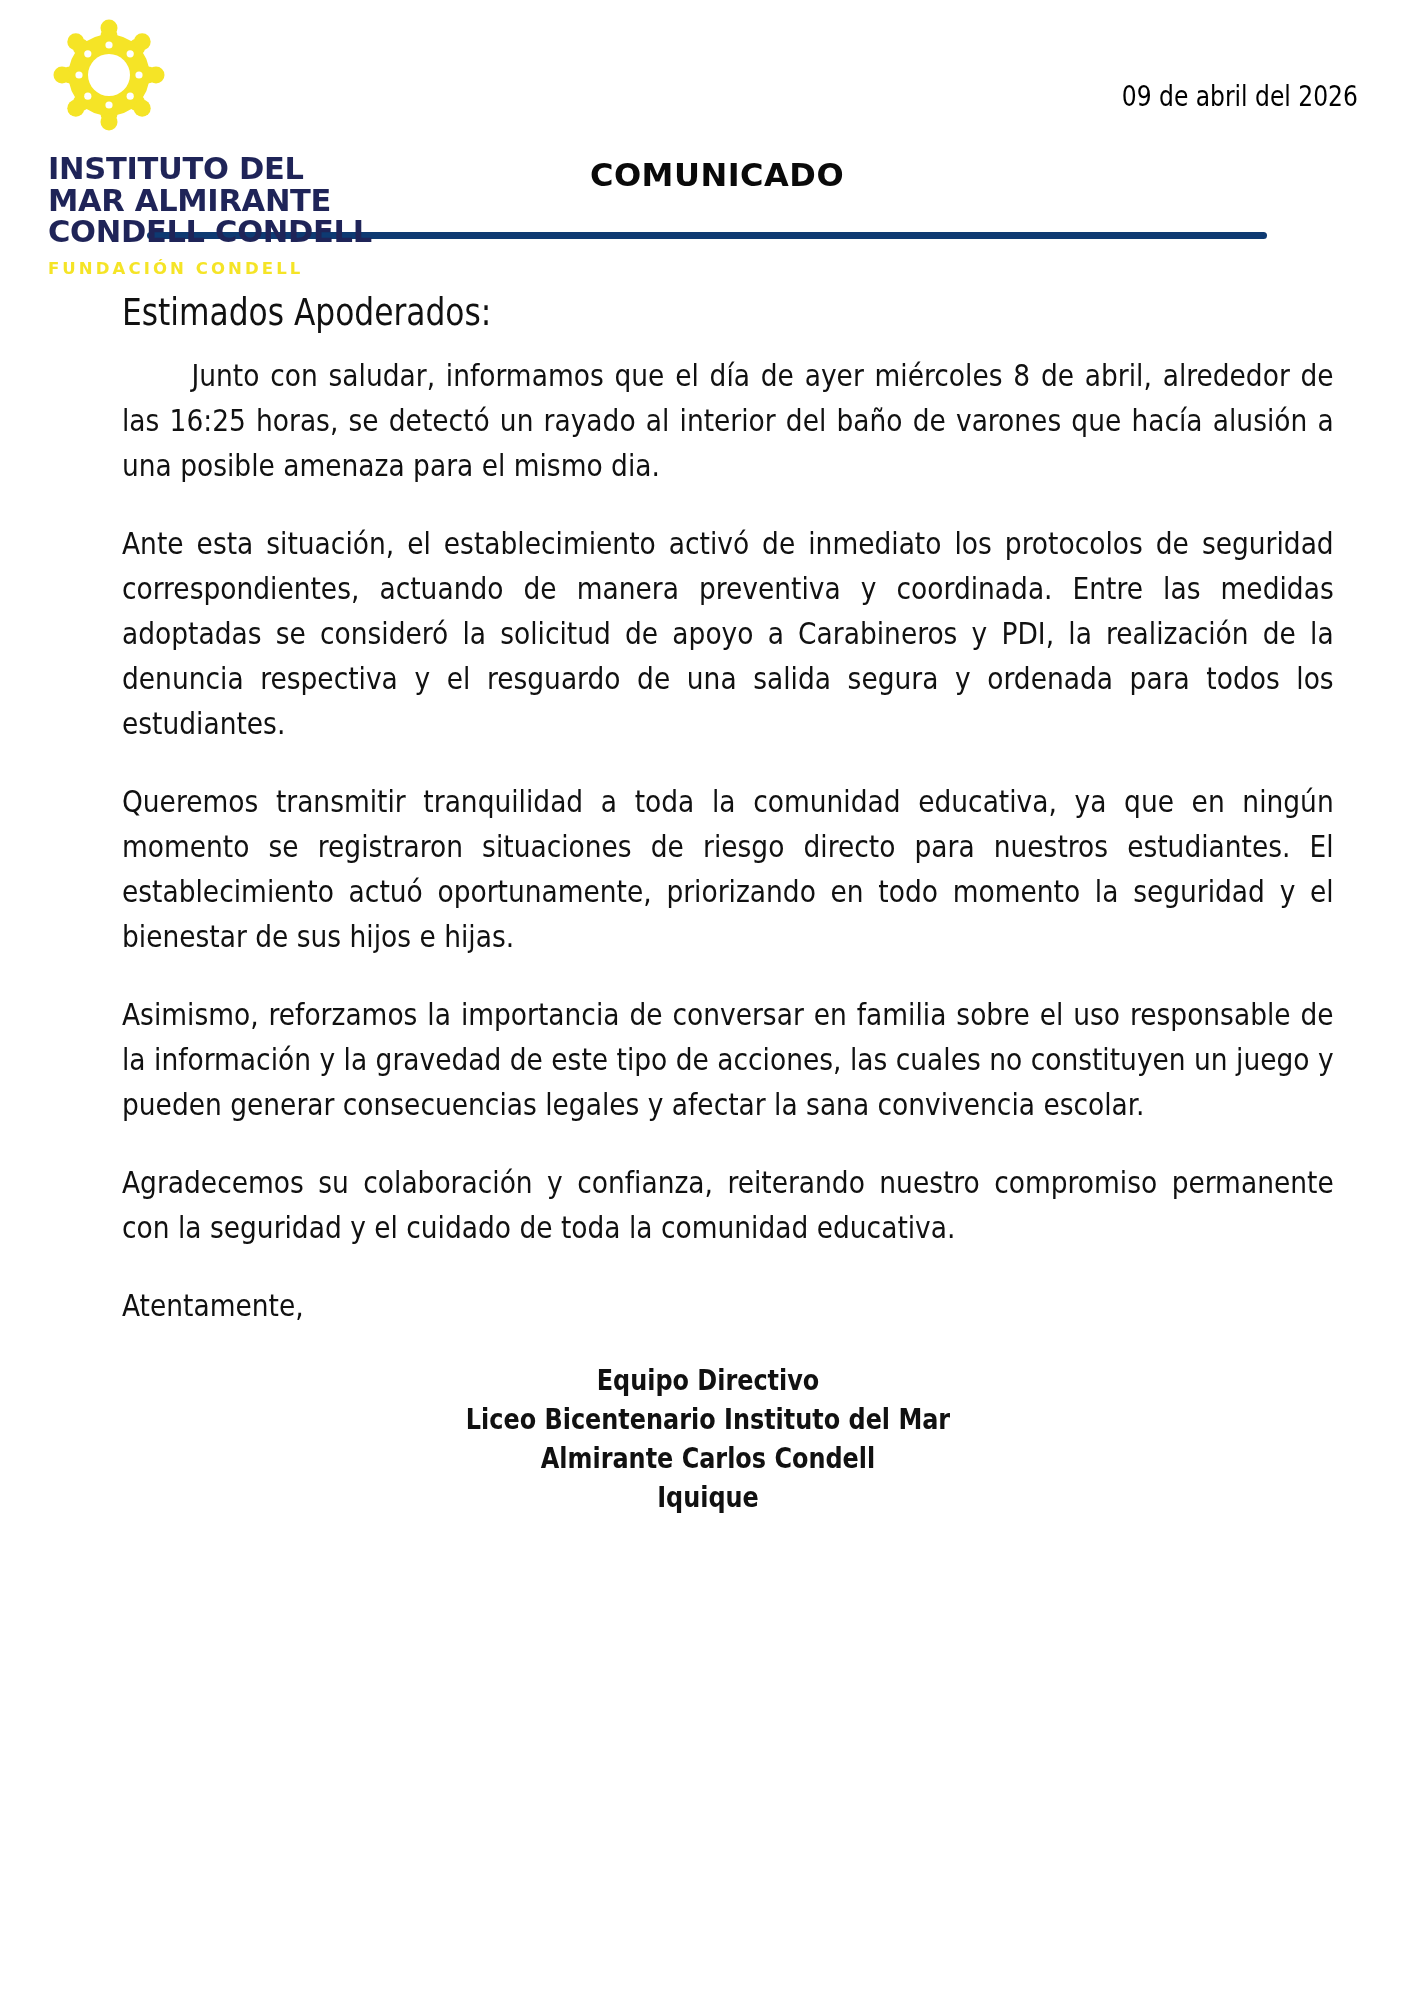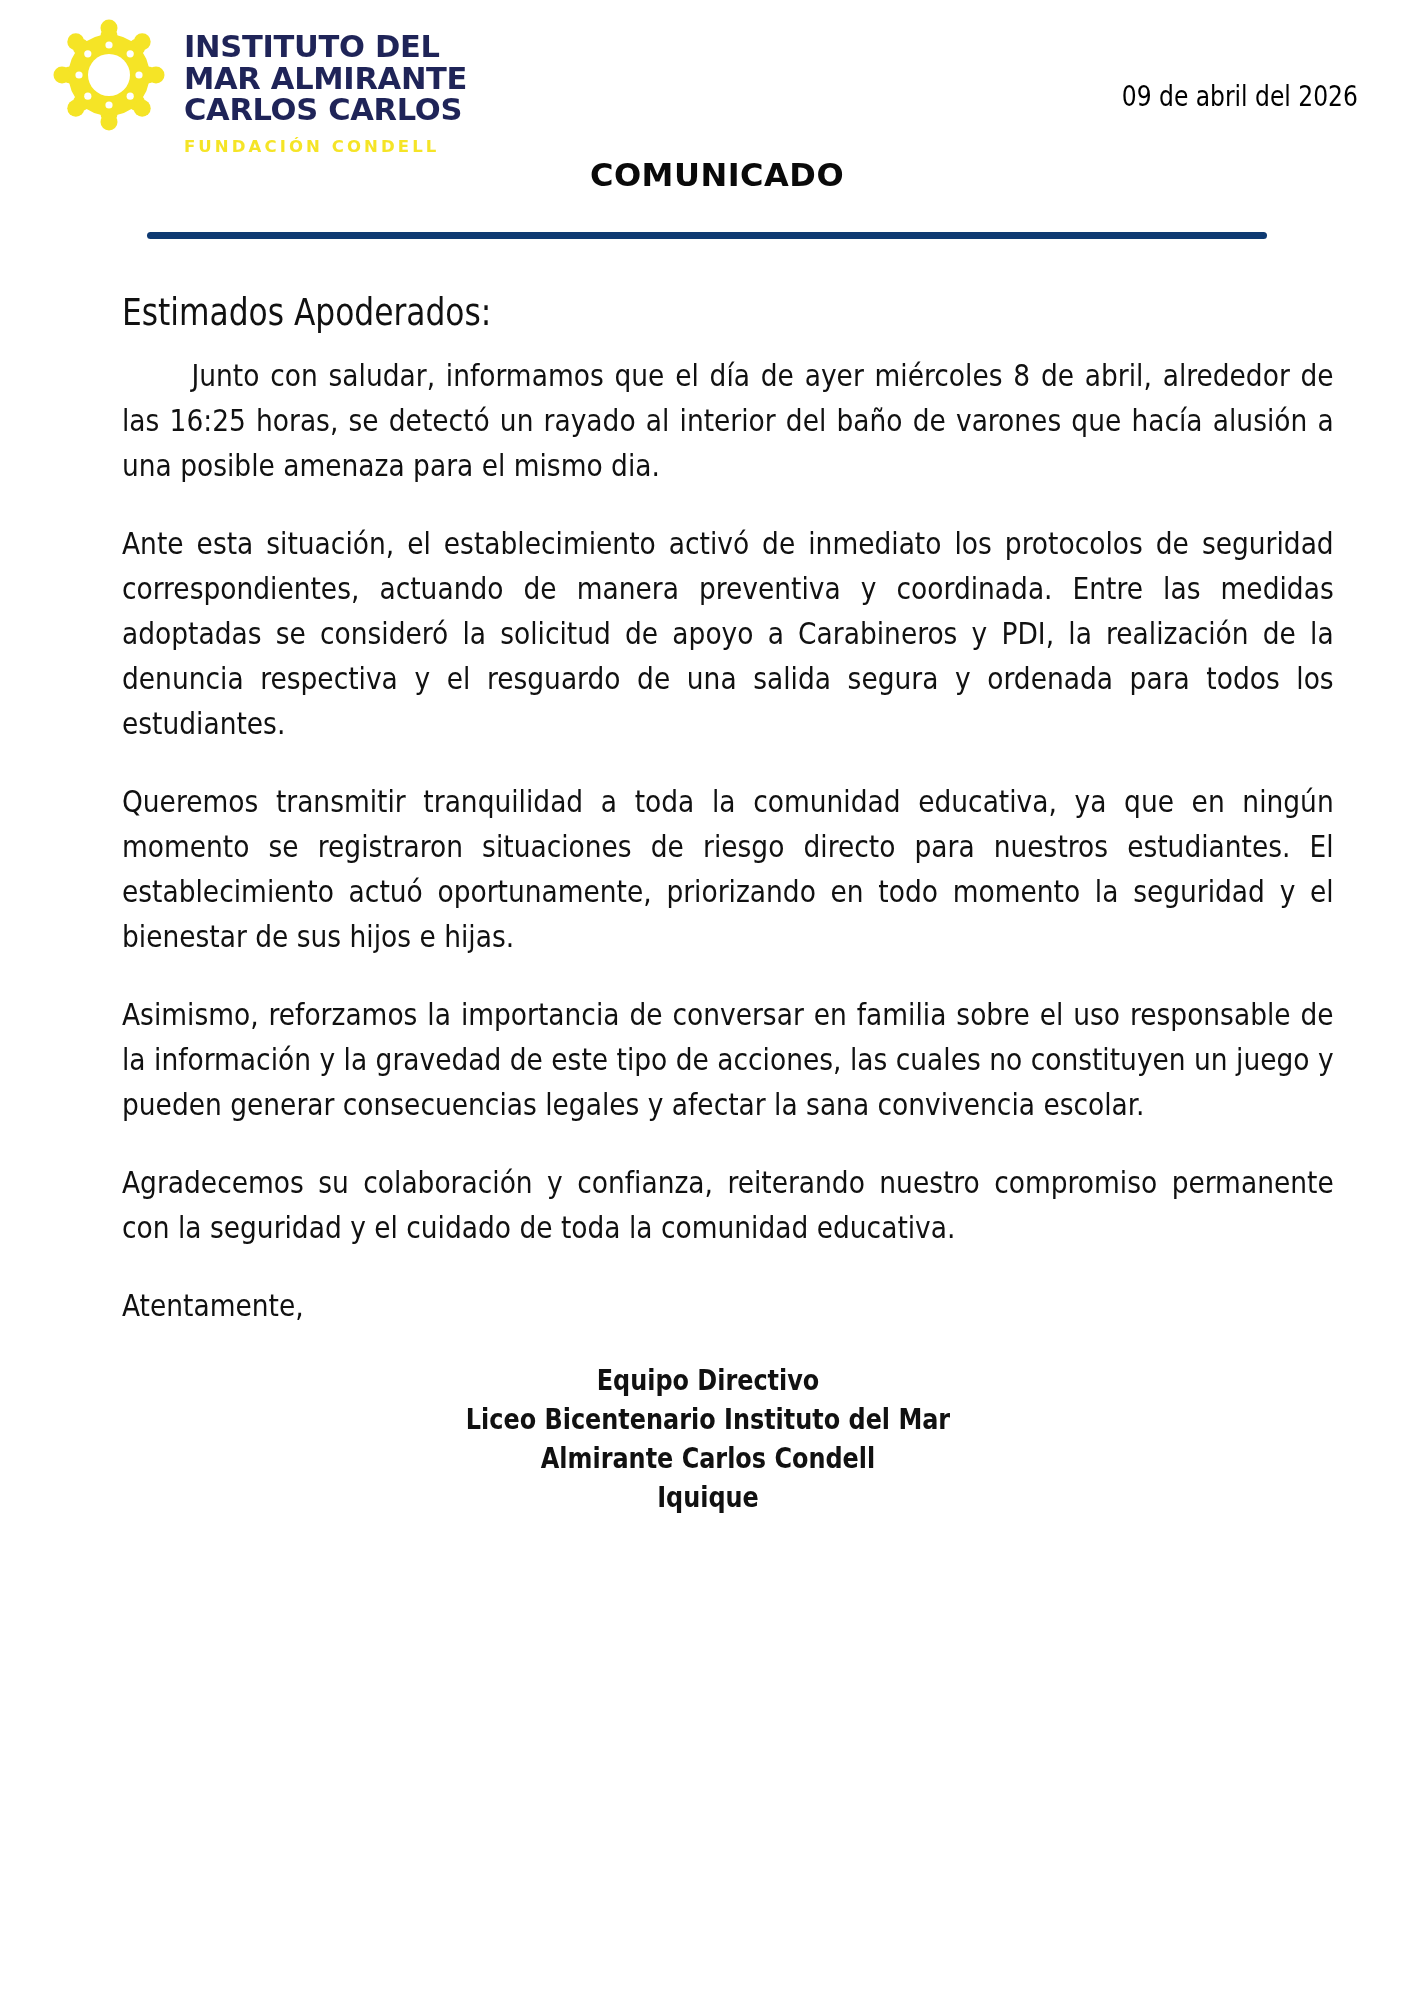--- a/index.html
+++ b/index.html
@@ -31,20 +31,21 @@
     height: 150px;
     padding: 0;
   }
 
   .logo-block {
     position: absolute;
     left: 48px;
     top: 14px;
     display: flex;
     align-items: flex-start;
+    flex-direction: column;
   }
 
   .logo-mark {
     width: 122px;
     height: 122px;
     flex: 0 0 auto;
     margin-right: 14px;
   }
 
   .logo-text {
@@ -205,21 +206,21 @@
             <circle cx="82.2" cy="82.2" r="3.6"></circle>
             <circle cx="39.8" cy="82.2" r="3.6"></circle>
             <circle cx="82.2" cy="39.8" r="3.6"></circle>
           </g>
         </svg>
       </span>
 
       <div class="logo-text">
         <div class="logo-line">INSTITUTO DEL</div>
         <div class="logo-line">MAR ALMIRANTE</div>
-        <div class="logo-line">CARLOS CARLOS</div>
+        <div class="logo-line">CONDELL CONDELL</div>
         <div class="logo-tagline">FUNDACIÓN CONDELL</div>
       </div>
 
     </div>
 
     <div class="doc-date">09 de abril del 2026</div>
 
   </div>
 
   <h1 class="doc-title">COMUNICADO</h1>

